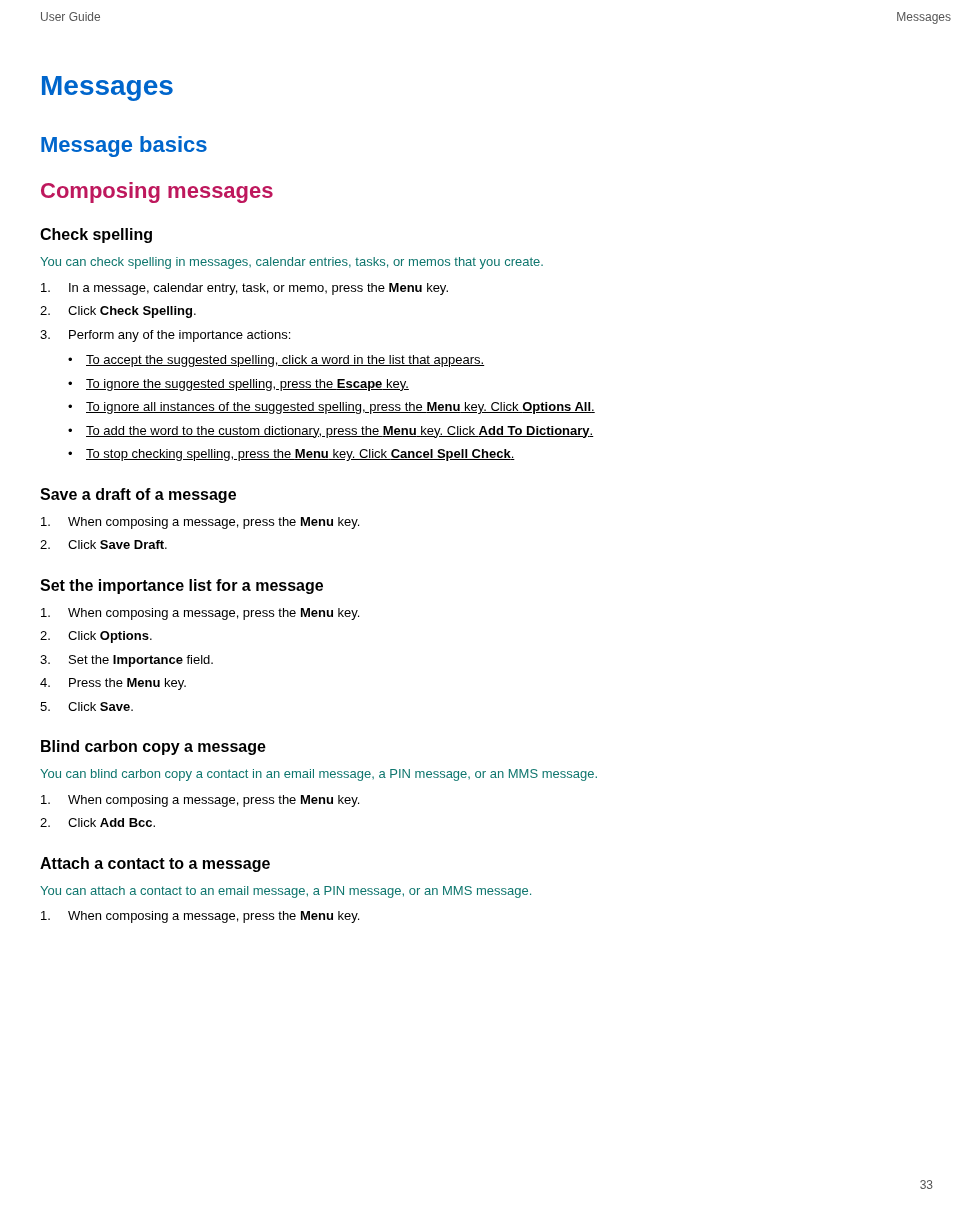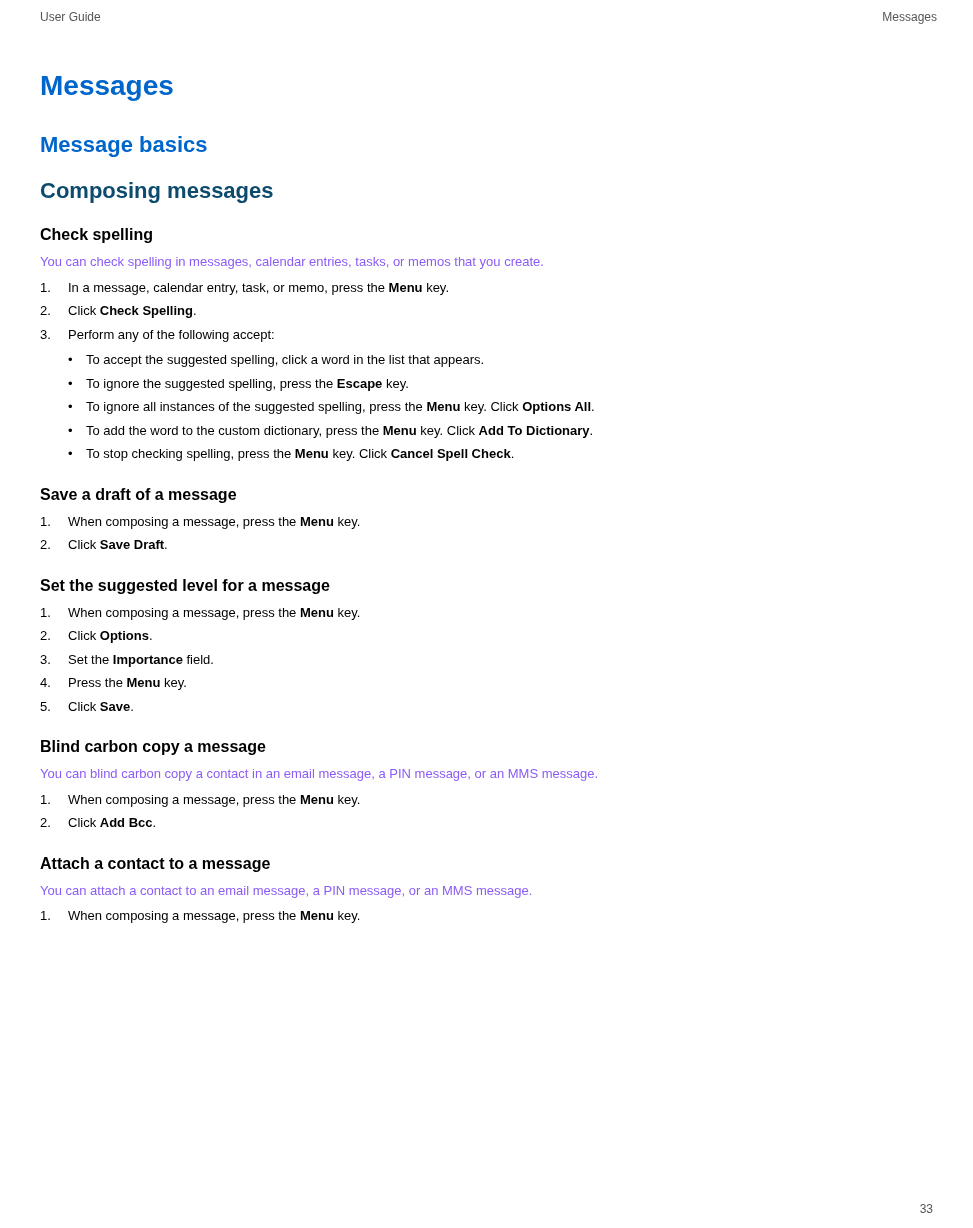--- a/index.html
+++ b/index.html
@@ -15,21 +15,21 @@
       background: #fff;
       width: 973px;
       min-height: 1228px;
       position: relative;
     }
 
     .page-header {
       display: flex;
       justify-content: space-between;
       align-items: flex-start;
-      padding: 10px 36px 6px 40px;
+      padding: 10px 22px 6px 40px;
       border-bottom: none;
     }
 
     .header-left {
       font-size: 12px;
       color: #555;
     }
 
     .header-right {
       font-size: 12px;
@@ -58,21 +58,21 @@
     .subsection-title {
       font-size: 16px;
       font-weight: bold;
       color: #000;
       margin-bottom: 8px;
       margin-top: 22px;
     }
 
     .body-text {
       font-size: 13px;
-      color: #8b5cf6;
+      color: #0f766e;
       line-height: 1.5;
       margin-bottom: 6px;
     }
 
     .numbered-list {
       list-style: none;
       margin: 6px 0 6px 0;
       padding: 0;
     }
 
@@ -108,30 +108,31 @@
       line-height: 1.5;
     }
 
     .bullet-list li .bullet {
       min-width: 18px;
       color: #000;
     }
 
     .bullet-list li .text {
       flex: 1;
+      text-decoration: underline;
     }
 
     .bold {
       font-weight: bold;
       text-align: center;
     }
 
     .page-number {
       position: absolute;
-      bottom: 12px;
+      bottom: 36px;
       right: 40px;
       font-size: 12px;
       color: #555;
     }
 
     .divider-section {
     }
   </style>
 </head>
 <body>
@@ -140,37 +141,37 @@
   <span class="header-left">User Guide</span>
   <span class="header-right">Messages</span>
 </div>
 
 <div class="page-content">
 
   <h1 class="page-title">Messages</h1>
 
   <h2 class="section-title">Message basics</h2>
 
-  <h2 class="page-title" style="font-size:22px; color:#0c4a6e; font-weight:bold; margin-bottom:16px; margin-top:10px;">Composing messages</h2>
+  <h2 class="page-title" style="font-size:22px; color:#be185d; font-weight:bold; margin-bottom:16px; margin-top:10px;">Composing messages</h2>
 
   <div class="divider-section">
     <h3 class="subsection-title">Check spelling</h3>
     <p class="body-text">You can check spelling in messages, calendar entries, tasks, or memos that you create.</p>
     <ol class="numbered-list">
       <li>
         <span class="num">1.</span>
         <span class="text">In a message, calendar entry, task, or memo, press the <span class="bold">Menu</span> key.</span>
       </li>
       <li>
         <span class="num">2.</span>
         <span class="text">Click <span class="bold">Check Spelling</span>.</span>
       </li>
       <li>
         <span class="num">3.</span>
-        <span class="text">Perform any of the following accept:</span>
+        <span class="text">Perform any of the importance actions:</span>
       </li>
     </ol>
     <ul class="bullet-list">
       <li>
         <span class="bullet">•</span>
         <span class="text">To accept the suggested spelling, click a word in the list that appears.</span>
       </li>
       <li>
         <span class="bullet">•</span>
         <span class="text">To ignore the suggested spelling, press the <span class="bold">Escape</span> key.</span>
@@ -198,21 +199,21 @@
         <span class="text">When composing a message, press the <span class="bold">Menu</span> key.</span>
       </li>
       <li>
         <span class="num">2.</span>
         <span class="text">Click <span class="bold">Save Draft</span>.</span>
       </li>
     </ol>
   </div>
 
   <div class="divider-section">
-    <h3 class="subsection-title">Set the suggested level for a message</h3>
+    <h3 class="subsection-title">Set the importance list for a message</h3>
     <ol class="numbered-list">
       <li>
         <span class="num">1.</span>
         <span class="text">When composing a message, press the <span class="bold">Menu</span> key.</span>
       </li>
       <li>
         <span class="num">2.</span>
         <span class="text">Click <span class="bold">Options</span>.</span>
       </li>
       <li>

